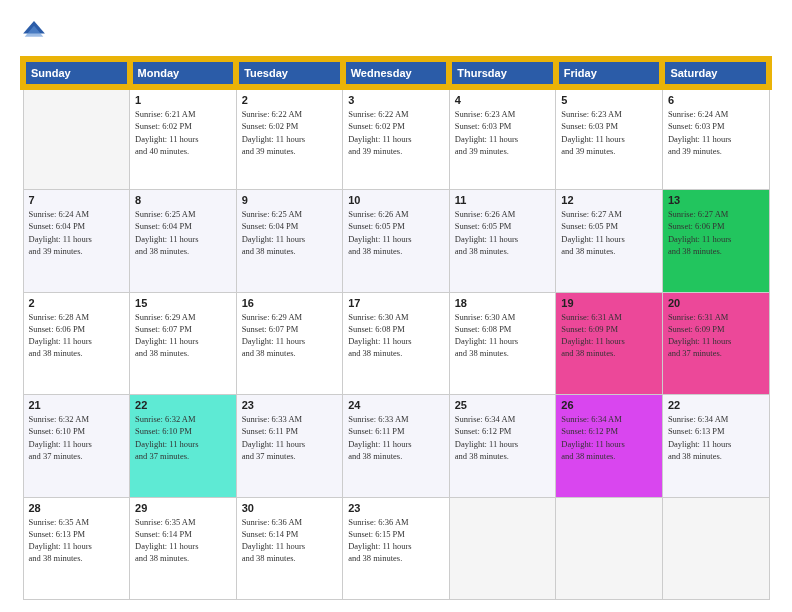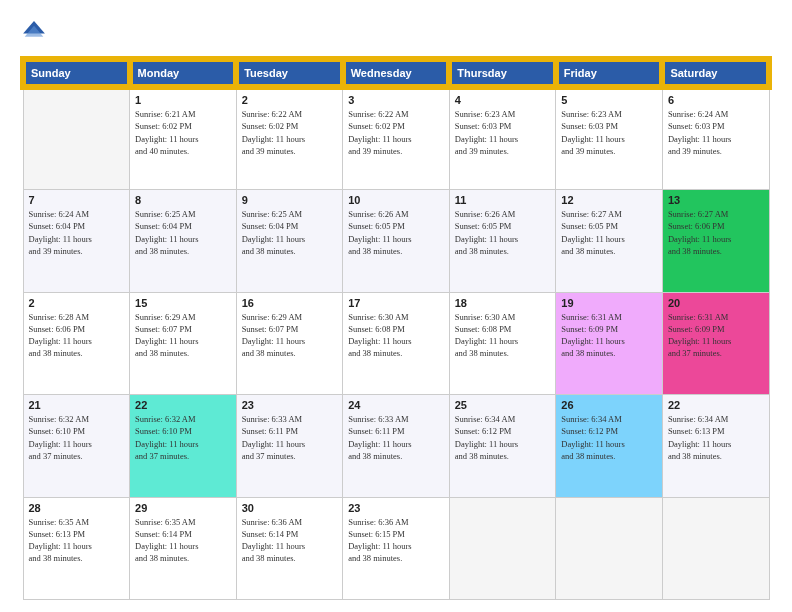--- a/index.html
+++ b/index.html
@@ -253,21 +253,21 @@
 Daylight: 11 hours
 and 38 minutes.</div>
           </td>
           <td style="background: rgb(255, 255, 255);">
             <span class="cell-date">18</span>
             <div class="cell-info" style="white-space: pre-line;">Sunrise: 6:30 AM
 Sunset: 6:08 PM
 Daylight: 11 hours
 and 38 minutes.</div>
           </td>
-          <td style="background: #f0abfc;">
+          <td style="background: #ec4899;">
             <span class="cell-date">19</span>
             <div class="cell-info" style="white-space: pre-line;">Sunrise: 6:31 AM
 Sunset: 6:09 PM
 Daylight: 11 hours
 and 38 minutes.</div>
           </td>
           <td style="background: #ec4899;">
             <span class="cell-date">20</span>
             <div class="cell-info" style="white-space: pre-line;">Sunrise: 6:31 AM
 Sunset: 6:09 PM
@@ -304,21 +304,21 @@
 Daylight: 11 hours
 and 38 minutes.</div>
           </td>
           <td style="background: rgb(245, 245, 251);">
             <span class="cell-date">25</span>
             <div class="cell-info" style="white-space: pre-line;">Sunrise: 6:34 AM
 Sunset: 6:12 PM
 Daylight: 11 hours
 and 38 minutes.</div>
           </td>
-          <td style="background: #7dd3fc;">
+          <td style="background: #d946ef;">
             <span class="cell-date">26</span>
             <div class="cell-info" style="white-space: pre-line;">Sunrise: 6:34 AM
 Sunset: 6:12 PM
 Daylight: 11 hours
 and 38 minutes.</div>
           </td>
           <td style="background: rgb(245, 245, 251);">
             <span class="cell-date">22</span>
             <div class="cell-info" style="white-space: pre-line;">Sunrise: 6:34 AM
 Sunset: 6:13 PM

